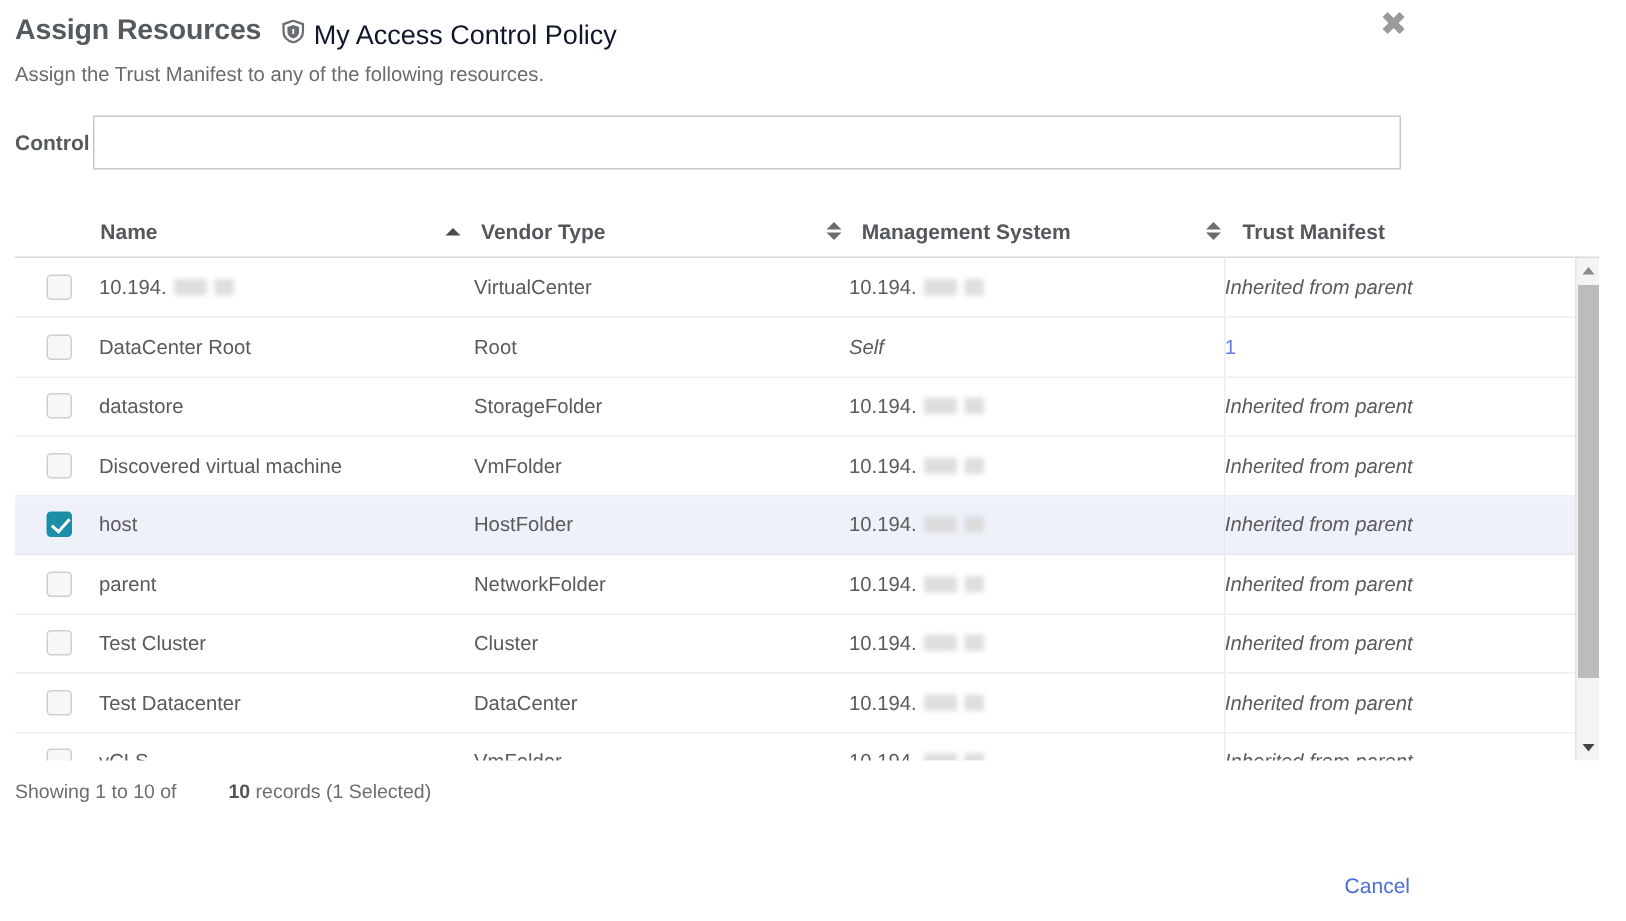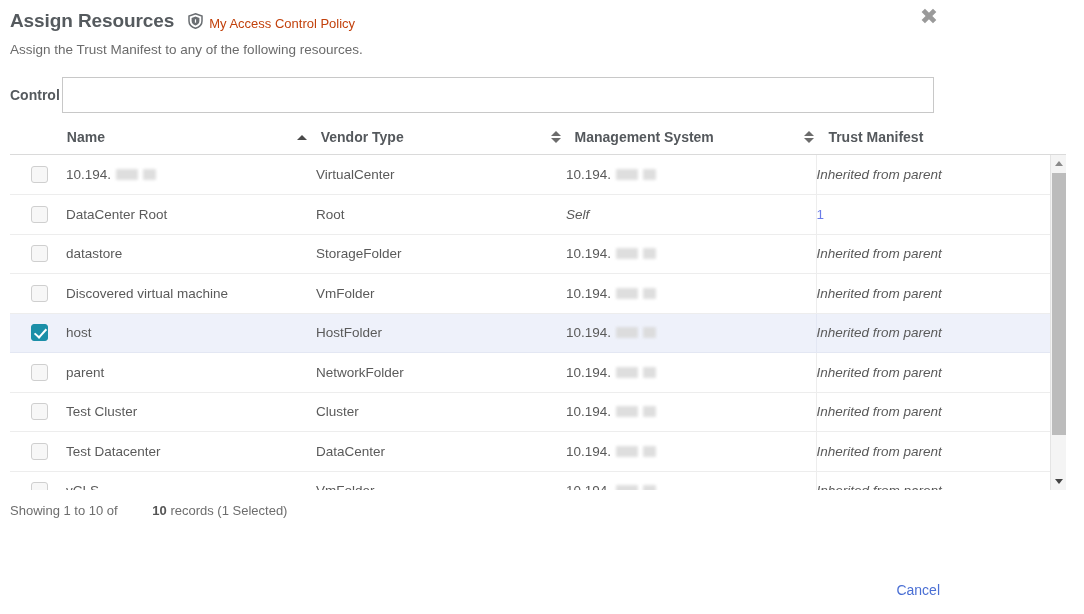--- a/index.html
+++ b/index.html
@@ -34,22 +34,22 @@
   .hdr-policy {
     display: flex;
     align-items: center;
     margin-left: 14px;
     gap: 6px;
     position: relative;
     top: 2px;
   }
   .shield-icon { display: block; }
   .hdr-policy-label {
-    font-size: 13px;
-    color: #c2410c;
+    font-size: 18px;
+    color: #0f172a;
   }
   .close-btn {
     position: absolute;
     top: 4px; right: 10px;
     width: 26px; height: 26px;
     display: flex; align-items: center; justify-content: center;
     cursor: pointer;
   }
   .close-glyph {
     font-size: 22px;
@@ -87,21 +87,21 @@
     background: #fff;
     font-size: 13px;
     color: #444;
     padding: 0 8px;
     outline: none;
     font-family: "Liberation Sans", sans-serif;
   }
 
   
   .table-wrap {
-    margin-top: 16px;
+    margin-top: 33px;
     padding-left: 10px;
     padding-right: 20px;
     position: relative;
   }
   table.grid {
     width: 1056px;
     border-collapse: collapse;
     table-layout: fixed;
   }
   table.grid th {

